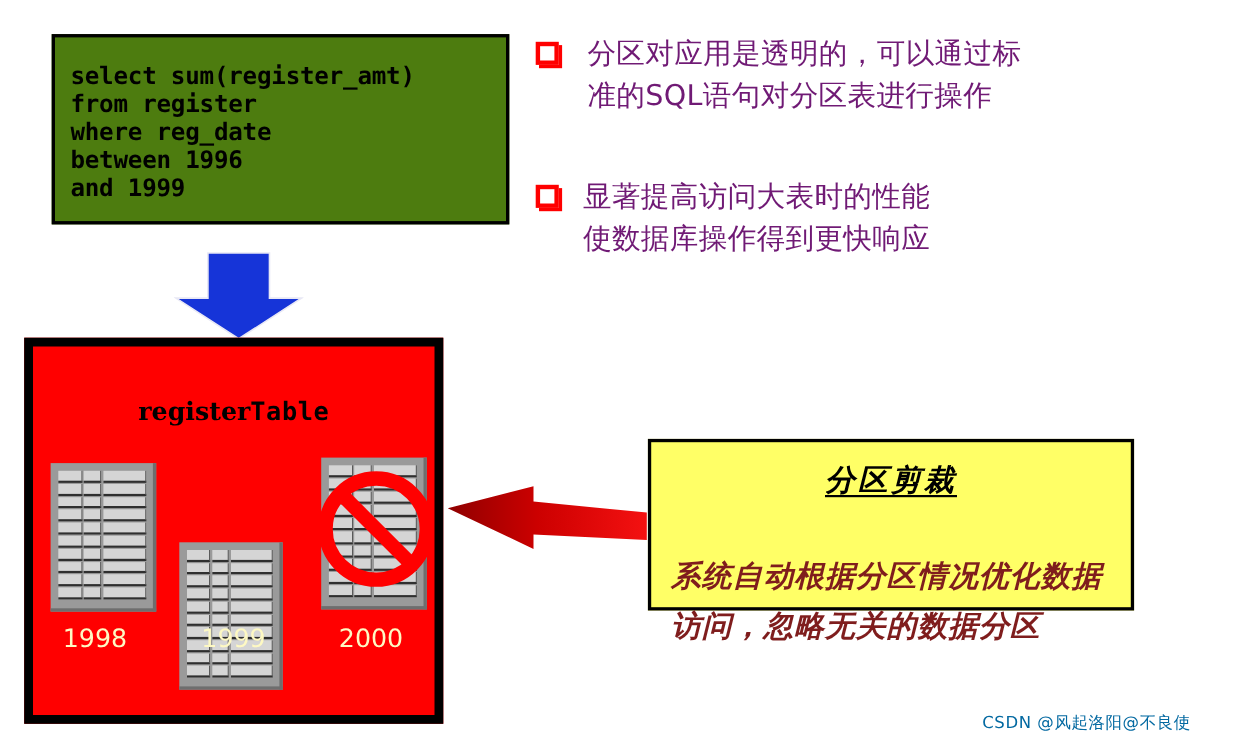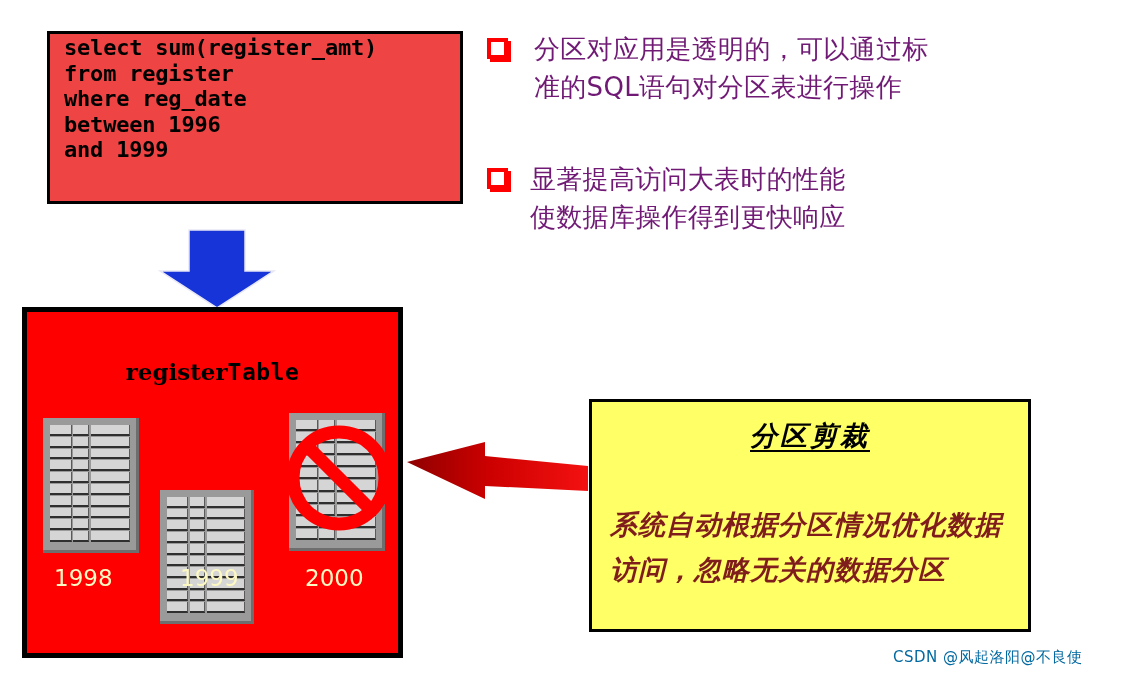--- a/index.html
+++ b/index.html
@@ -21,24 +21,24 @@
     background: #ffffff;
   }
 
   
   #sql-box {
     position: absolute;
     left: 47px;
     top: 31px;
     width: 416px;
     height: 173px;
-    background: #ef4444;
+    background: #4d7c0f;
     border: 3px solid #000000;
     box-sizing: border-box;
-    padding: 1px 10px 0 14px;
+    padding: 23px 10px 0 14px;
   }
   #sql-box .code-line {
     font-family: "DejaVu Sans Mono", "Liberation Mono", monospace;
     font-size: 22px;
     font-weight: bold;
     color: #000000;
     line-height: 25.5px;
     white-space: pre;
     letter-spacing: -0.2px;
   }
@@ -83,21 +83,21 @@
   }
 
   
   #register-table-box {
     position: absolute;
     left: 22px;
     top: 307px;
     width: 381px;
     height: 351px;
     background: #ff0000;
-    border: 5px solid #000000;
+    border: 8px solid #000000;
     box-sizing: border-box;
   }
   #register-table-title {
     position: absolute;
     left: 0;
     top: 46px;
     width: 100%;
     text-align: center;
     font-size: 23px;
     font-weight: bold;
@@ -175,21 +175,21 @@
     width: 185px;
     height: 70px;
   }
 
   
   #pruning-callout {
     position: absolute;
     left: 589px;
     top: 399px;
     width: 442px;
-    height: 233px;
+    height: 156px;
     background: #ffff66;
     border: 3px solid #000000;
     box-sizing: border-box;
     padding-left: 16px;
   }
   #pruning-title {
     position: absolute;
     left: 0;
     top: 16px;
     width: 100%;

